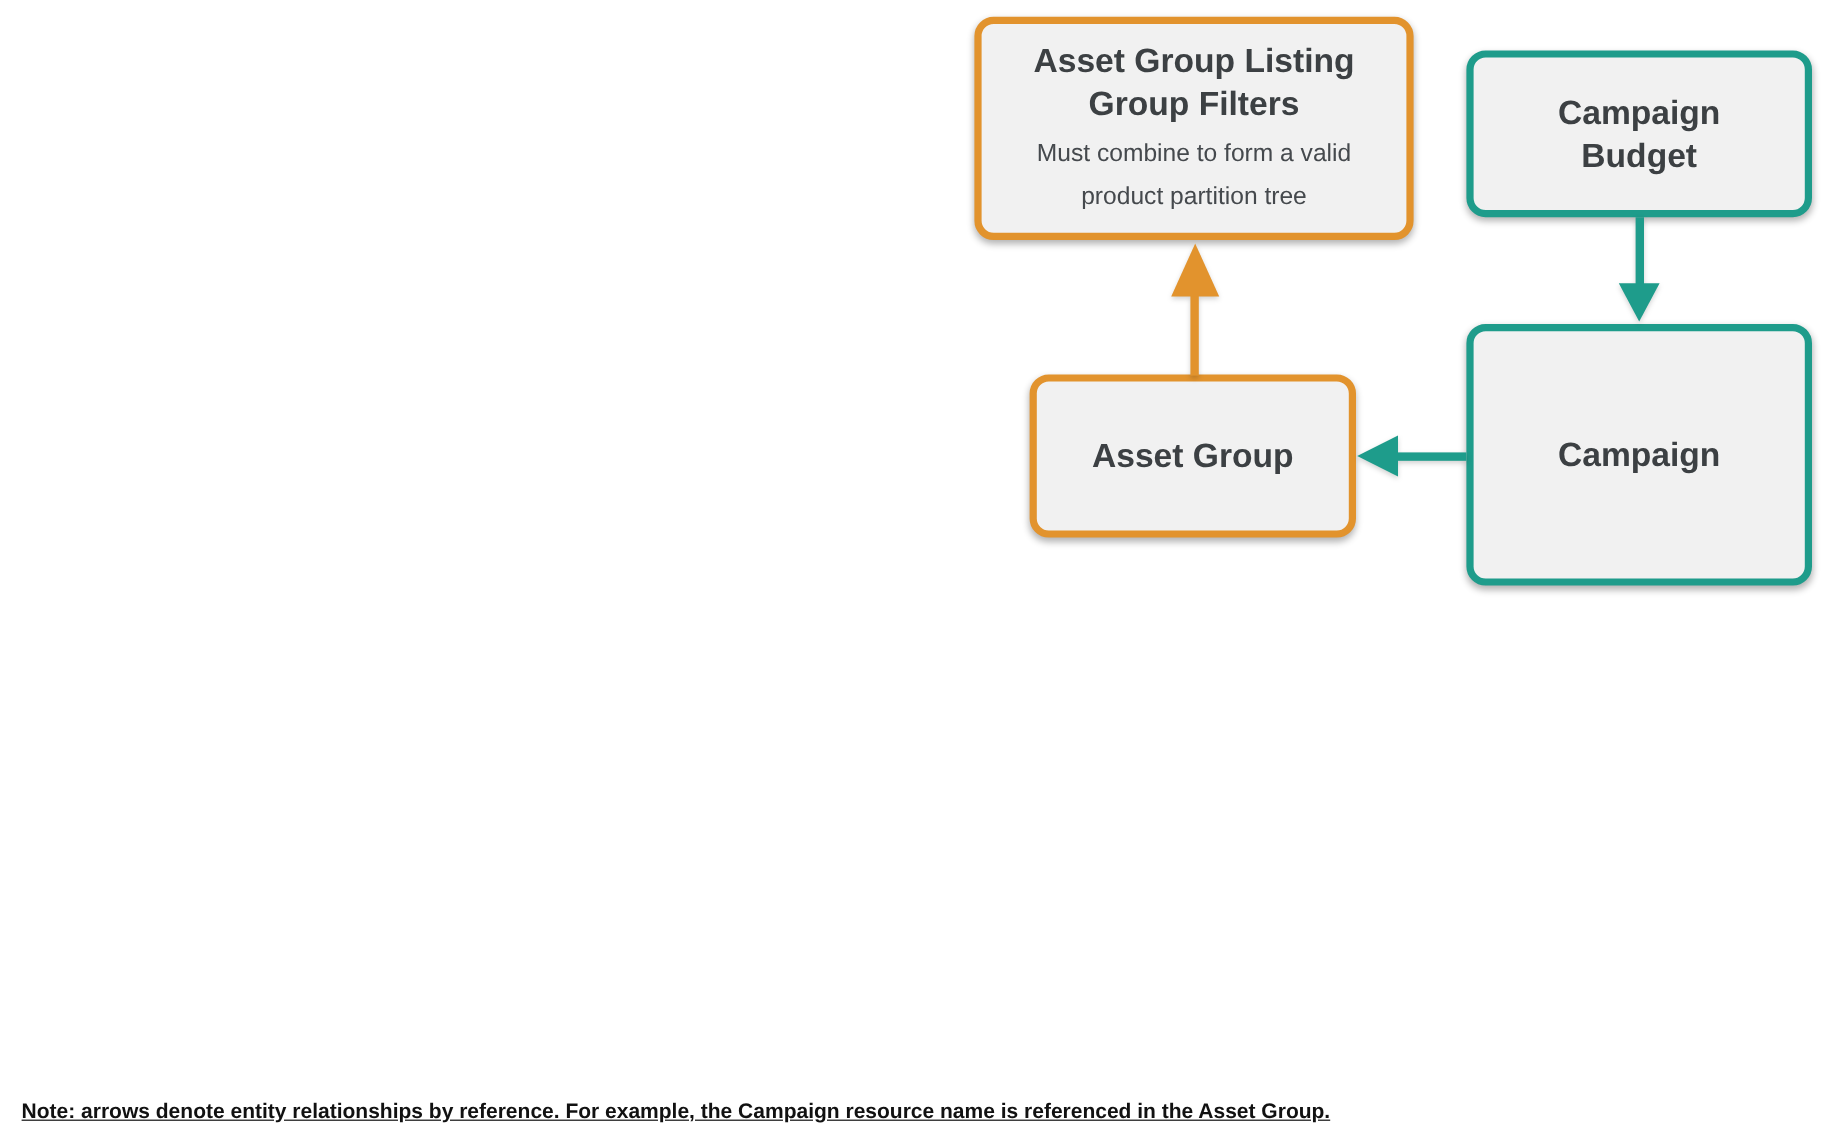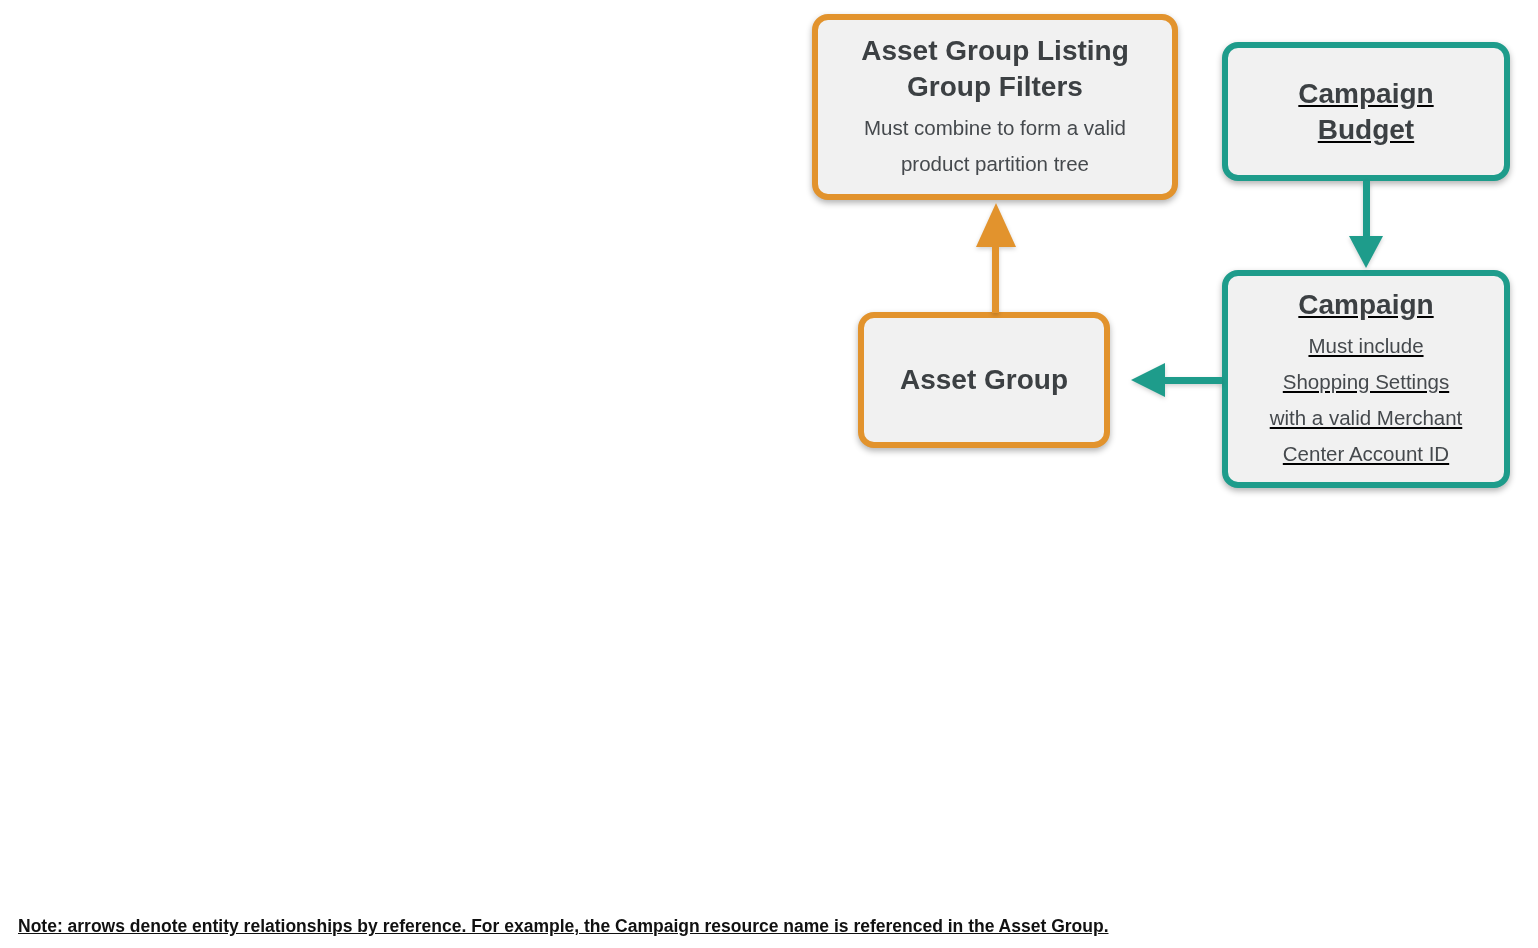--- a/index.html
+++ b/index.html
@@ -23,40 +23,40 @@
     border: 6px solid;
     box-shadow: 0 3px 6px rgba(0,0,0,0.30);
     display: flex;
     flex-direction: column;
     align-items: center;
     justify-content: center;
     text-align: center;
     padding: 8px 14px;
   }
   .node.orange { border-color: var(--orange); }
-  .node.teal   { border-color: var(--teal); text-decoration: underline; }
+  .node.teal   { border-color: var(--teal); }
   .node-title {
     font-size: 28px;
     font-weight: bold;
     line-height: 36px;
     color: var(--title-text);
     white-space: pre-line;
   }
   .node-subtitle {
     font-size: 20.5px;
     line-height: 36px;
     color: var(--subtitle-text);
     white-space: pre-line;
     margin-top: 5px;
   }
   
   #node-aglgf          { left: 812px;  top: 14px;  width: 366px; height: 186px; }
   #node-campaign-budget{ left: 1222px; top: 42px;  width: 288px; height: 139px; }
   #node-campaign       { left: 1222px; top: 270px; width: 288px; height: 218px; }
-  #node-asset-group    { left: 858px;  top: 312px; width: 252px; height: 136px; }
+  #node-asset-group    { left: 858px;  top: 312px; width: 272px; height: 136px; }
 
   
   .arrow { position: absolute; filter: drop-shadow(0 2px 2px rgba(0,0,0,0.18)); }
   .shaft { position: absolute; }
   .head  { position: absolute; width: 0; height: 0; }
 
   
   #arrow-up .shaft {
     left: 992px; top: 243px; width: 7px; height: 70px;
     background: var(--orange);
@@ -115,24 +115,20 @@
 product partition tree</div>
   </div>
 
   <div id="node-campaign-budget" class="node teal">
     <div class="node-title">Campaign
 Budget</div>
   </div>
 
   <div id="node-campaign" class="node teal">
     <div class="node-title">Campaign</div>
-    <div class="node-subtitle">Must include
-Shopping Settings
-with a valid Merchant
-Center Account ID</div>
   </div>
 
   <div id="node-asset-group" class="node orange">
     <div class="node-title">Asset Group</div>
   </div>
 
   <div id="arrow-up" class="arrow">
     <div class="shaft"></div>
     <div class="head"></div>
   </div>

